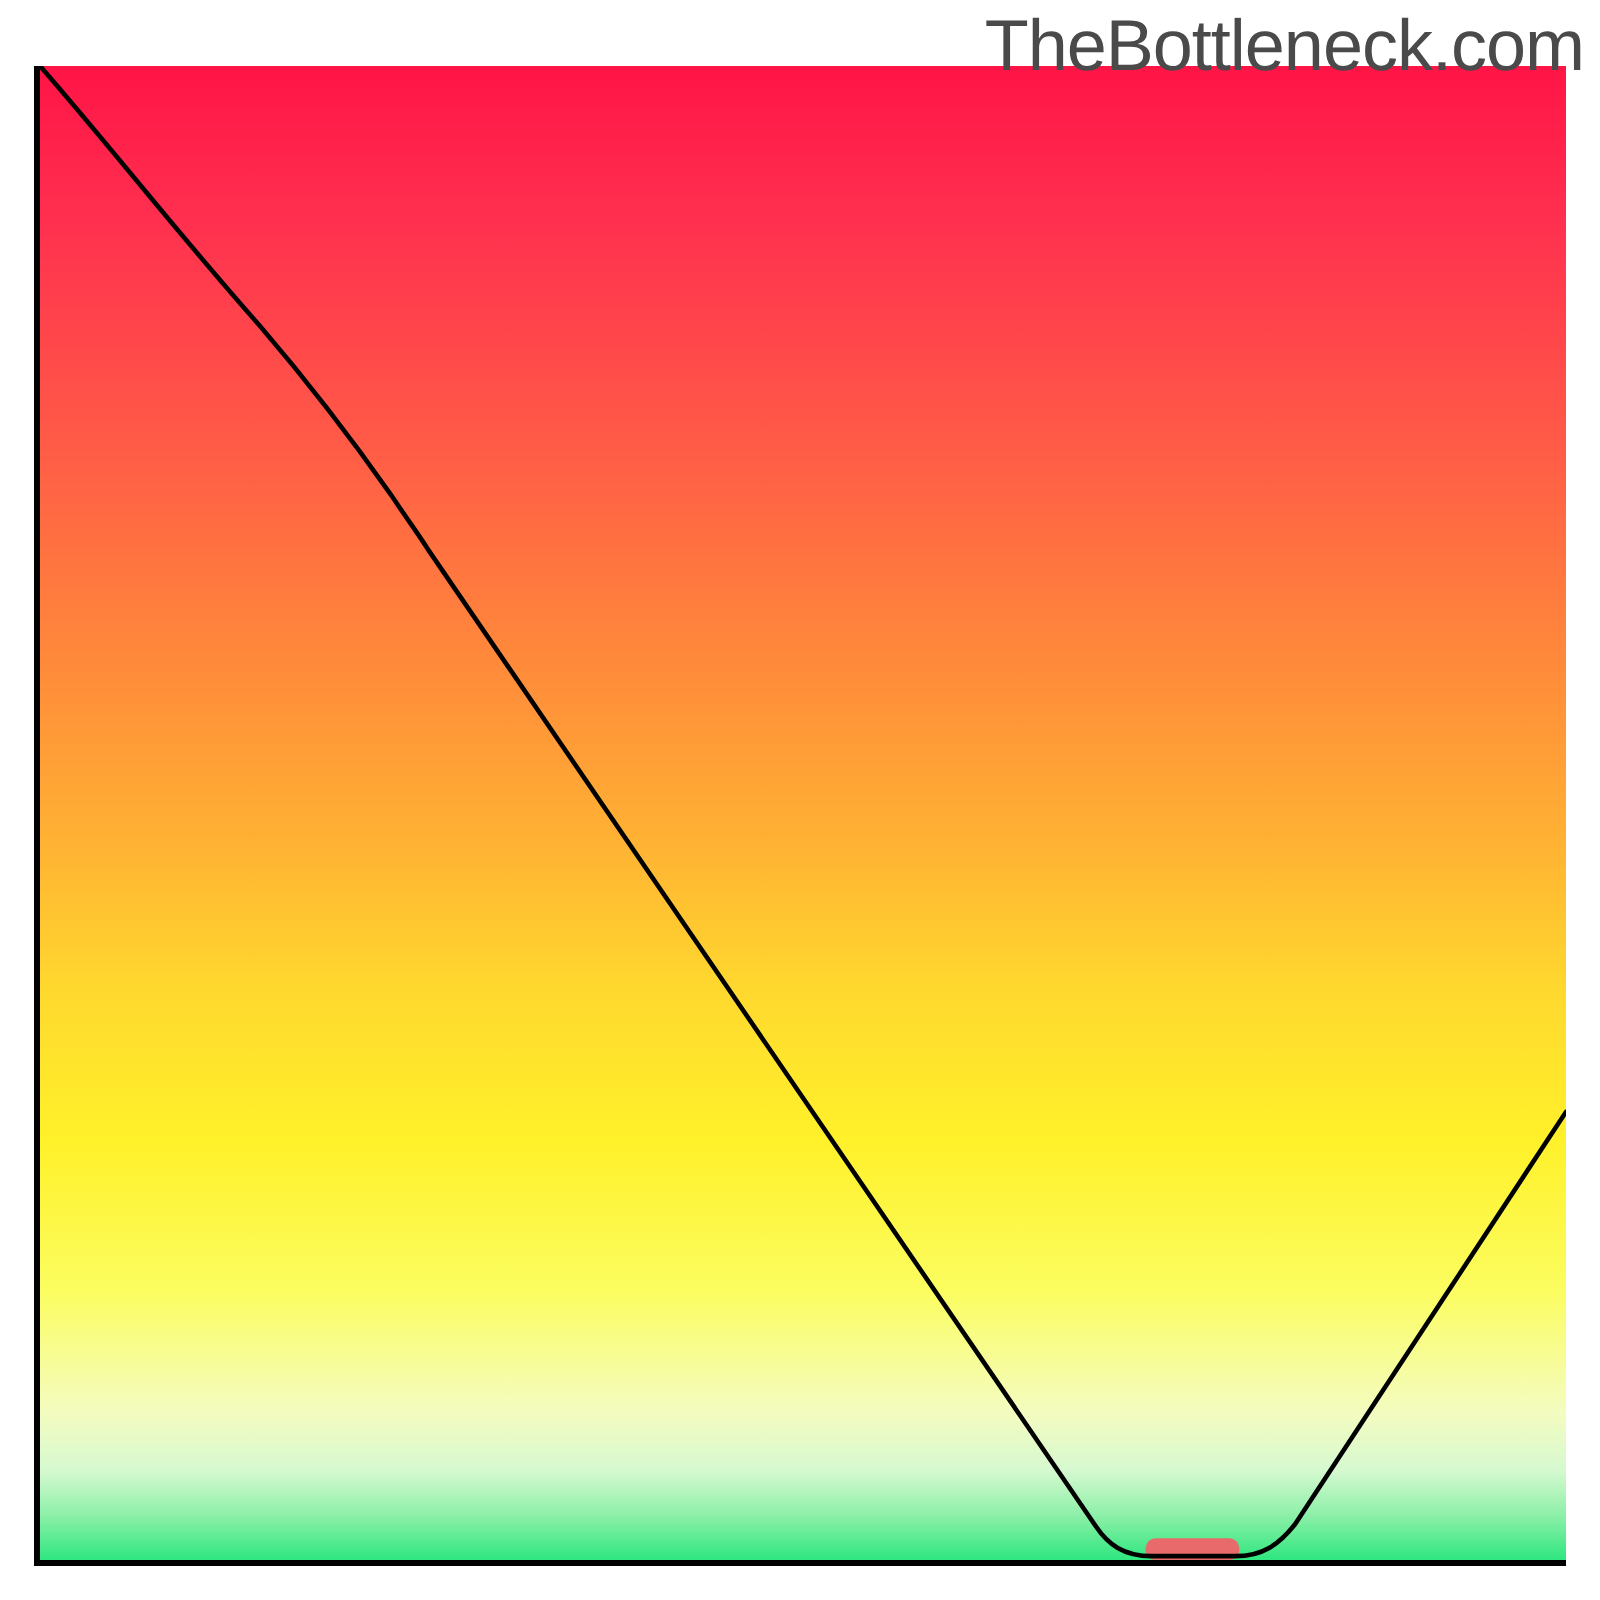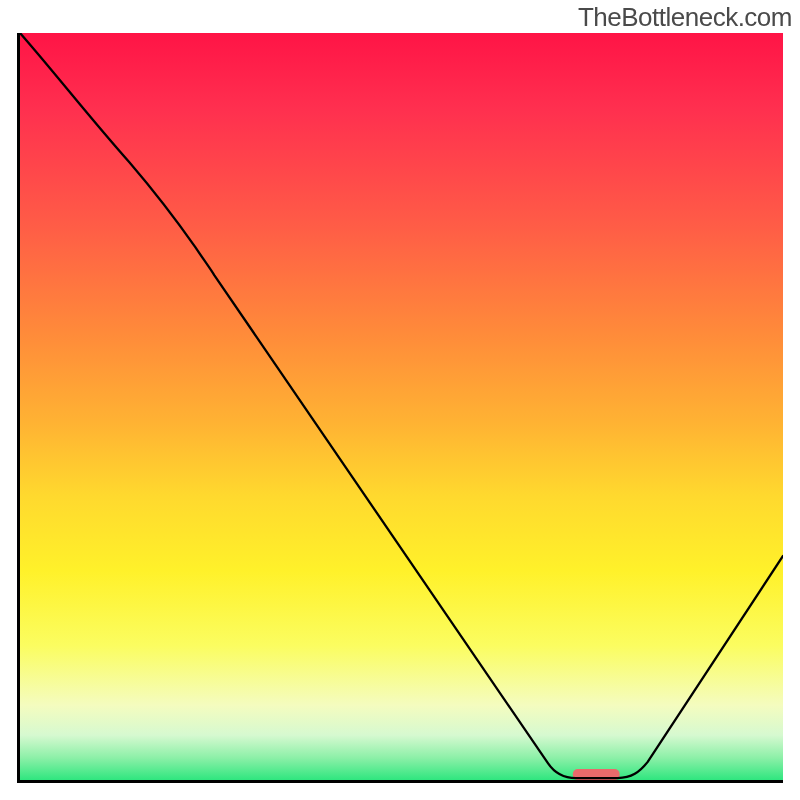--- a/index.html
+++ b/index.html
@@ -7,21 +7,21 @@
   .chart-container {
     position: relative;
     width: 800px;
     height: 800px;
   }
   .watermark {
     position: absolute;
     top: 2px;
     right: 8px;
     font-family: Arial, Helvetica, sans-serif;
-    font-size: 26px;
+    font-size: 36px;
     color: #4a4a4a;
     font-weight: 400;
     letter-spacing: -0.5px;
     z-index: 10;
   }
   .plot-area {
     position: absolute;
     left: 17px;
     top: 33px;
     width: 766px;

